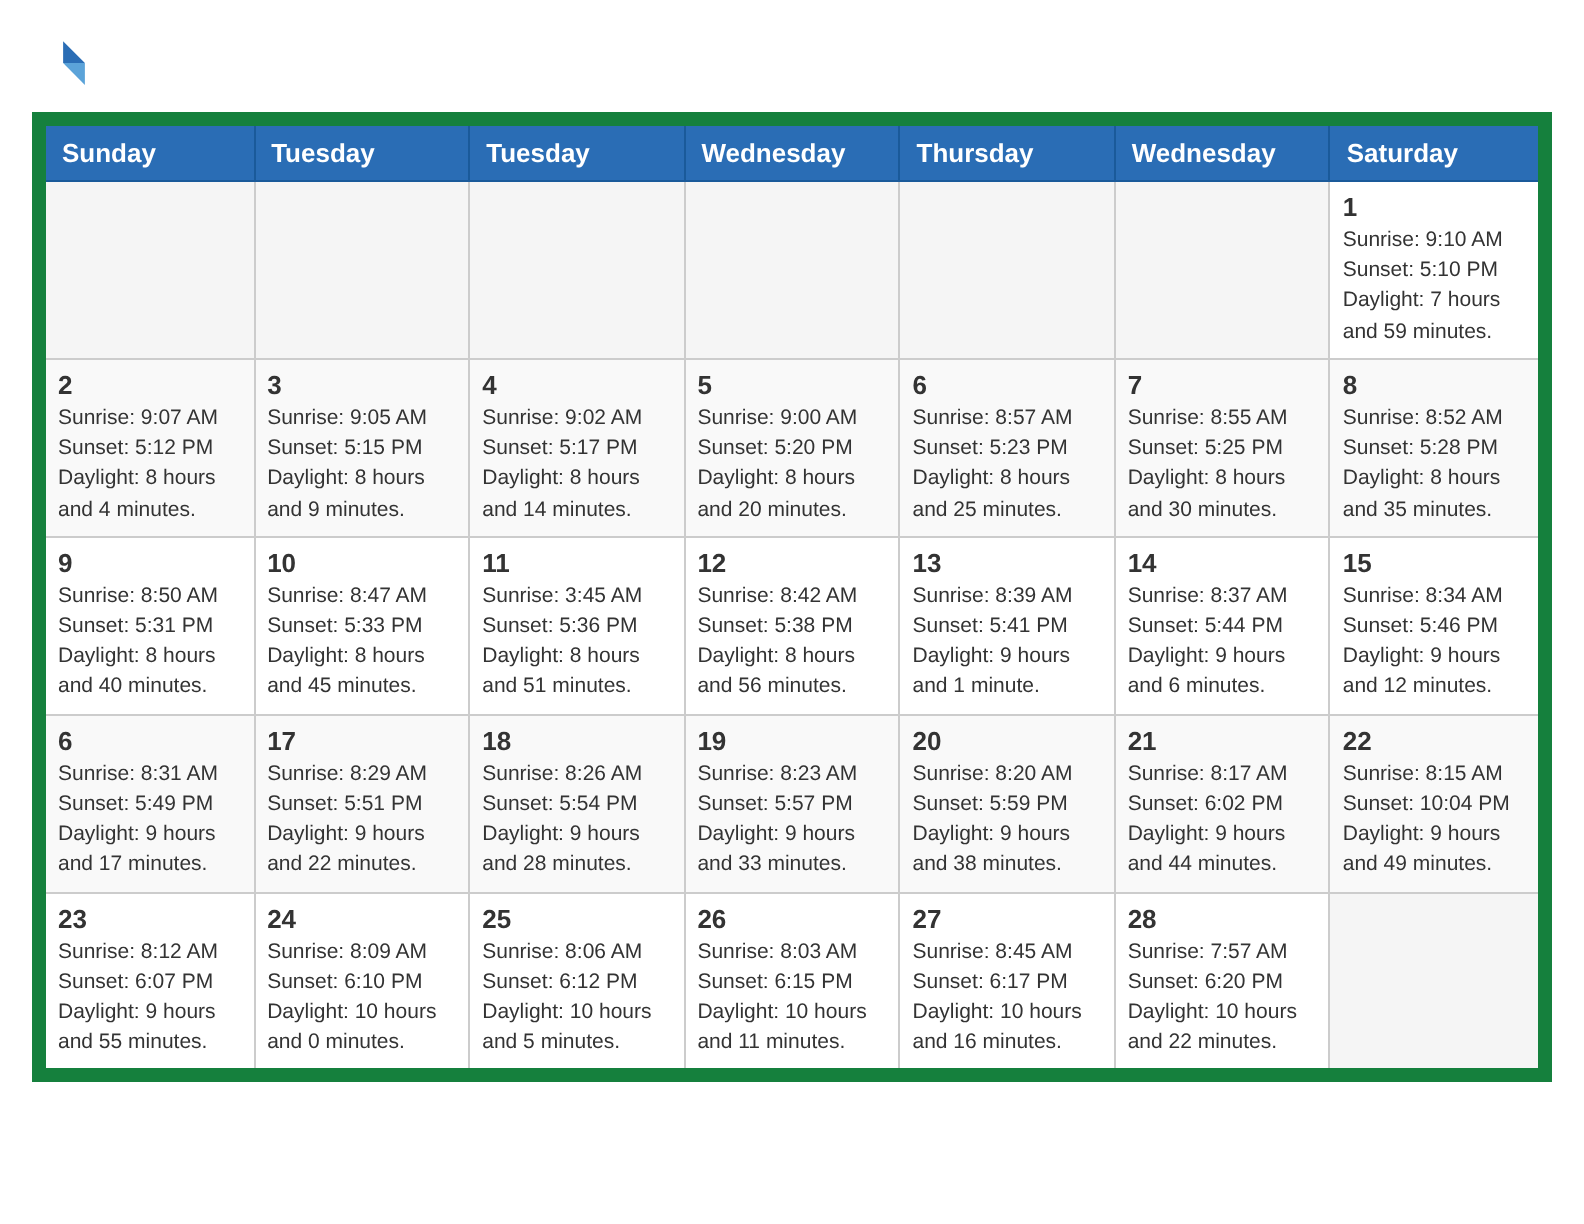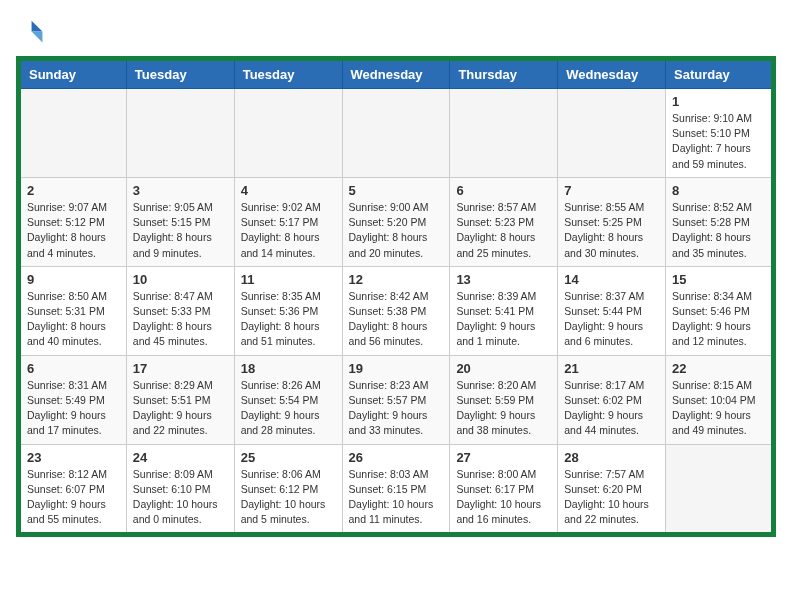--- a/index.html
+++ b/index.html
@@ -48,21 +48,21 @@
       font-weight: bold;
       color: #333;
     }
     .location {
       font-size: 14px;
       color: #555;
     }
     .calendar {
       width: 100%;
       border-collapse: collapse;
-      border: 5px solid #15803d;
+      border: 7px solid #15803d;
     }
     .calendar th {
       background-color: #2a6db5;
       color: #fff;
       text-align: left;
       padding: 6px 8px;
       font-size: 13px;
       font-weight: bold;
       border: 1px solid #1a5a9a;
     }
@@ -194,21 +194,21 @@
 Daylight: 8 hours and 40 minutes.</div>
         </td>
         <td>
           <span class="day-number">10</span>
           <div class="day-info">Sunrise: 8:47 AM
 Sunset: 5:33 PM
 Daylight: 8 hours and 45 minutes.</div>
         </td>
         <td>
           <span class="day-number">11</span>
-          <div class="day-info">Sunrise: 8:35 AM
+          <div class="day-info">Sunrise: 3:45 AM
 Sunset: 5:36 PM
 Daylight: 8 hours and 51 minutes.</div>
         </td>
         <td>
           <span class="day-number">12</span>
           <div class="day-info">Sunrise: 8:42 AM
 Sunset: 5:38 PM
 Daylight: 8 hours and 56 minutes.</div>
         </td>
         <td>
@@ -294,21 +294,21 @@
 Daylight: 10 hours and 5 minutes.</div>
         </td>
         <td>
           <span class="day-number">26</span>
           <div class="day-info">Sunrise: 8:03 AM
 Sunset: 6:15 PM
 Daylight: 10 hours and 11 minutes.</div>
         </td>
         <td>
           <span class="day-number">27</span>
-          <div class="day-info">Sunrise: 8:00 AM
+          <div class="day-info">Sunrise: 8:45 AM
 Sunset: 6:17 PM
 Daylight: 10 hours and 16 minutes.</div>
         </td>
         <td>
           <span class="day-number">28</span>
           <div class="day-info">Sunrise: 7:57 AM
 Sunset: 6:20 PM
 Daylight: 10 hours and 22 minutes.</div>
         </td>
         <td class="empty-cell"></td>

